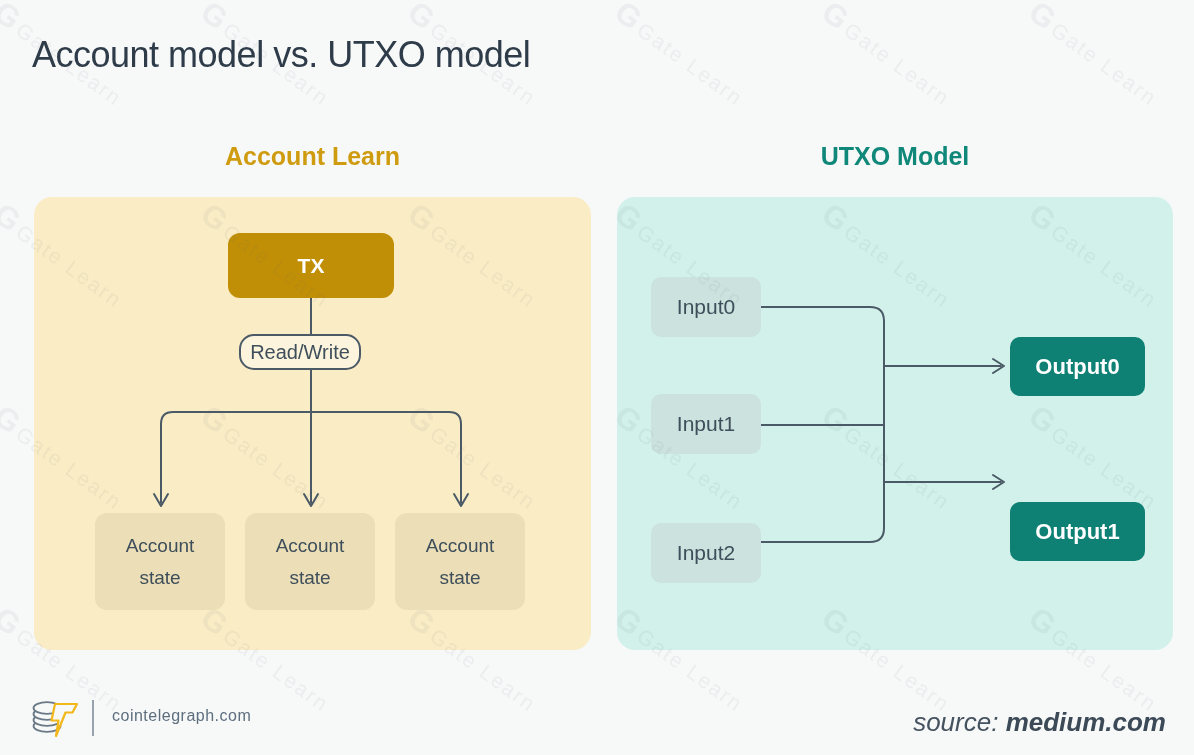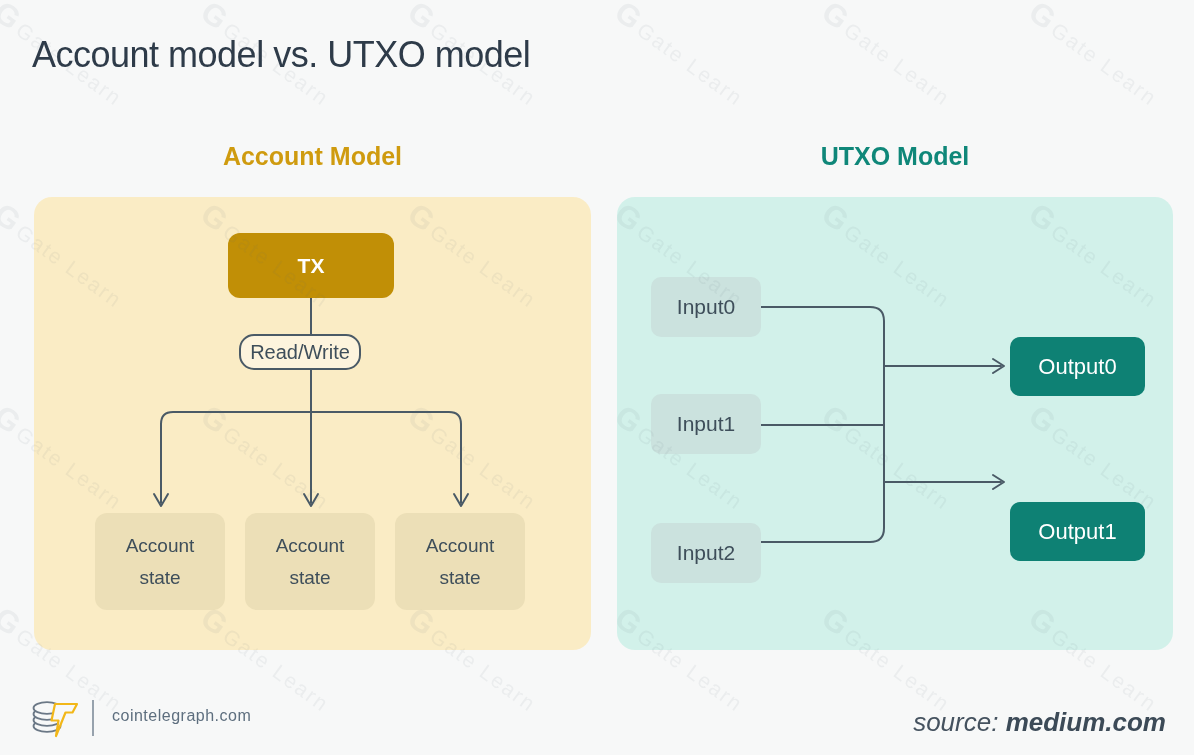--- a/index.html
+++ b/index.html
@@ -67,21 +67,21 @@
   .state-box.s2{left:361px;}
   .input-box{
     left:34px;width:110px;height:60px;background:var(--input-box-bg);
     font-size:21px;color:var(--box-text);border-radius:10px;
   }
   .input-box.i0{top:80px;}
   .input-box.i1{top:197px;}
   .input-box.i2{top:314px;margin-top:12px;}
   .output-box{
     left:393px;width:135px;height:59px;background:var(--output-box-bg);
-    color:#ffffff;font-size:22px;font-weight:400;border-radius:10px;
+    color:#ffffff;font-size:22px;font-weight:700;border-radius:10px;
   }
   .output-box.o0{top:140px;}
   .output-box.o1{top:261px;margin-top:44px;}
   
   .watermark-layer{
     position:absolute;inset:0;z-index:10;pointer-events:none;overflow:hidden;
   }
   .wm-tile{
     position:absolute;white-space:nowrap;
     transform:rotate(36deg);transform-origin:0 0;
@@ -100,21 +100,21 @@
     position:absolute;right:28px;top:707px;font-size:26px;font-style:italic;
     color:var(--source-text);
   }
   .footer-source .src-name{font-weight:700;color:#3c4a57;}
 </style>
 </head>
 <body>
 
 <h1 class="page-title">Account model vs. UTXO model</h1>
 
-<div class="panel-heading account">Account Model</div>
+<div class="panel-heading account">Account Learn</div>
 <div class="panel-heading utxo">UTXO Model</div>
 
 <div class="panel account">
   <svg class="connector-layer" width="557" height="453" viewBox="0 0 557 453" fill="none" stroke="#4a5a66" stroke-width="2" stroke-linecap="round" stroke-linejoin="round">
 
     <path d="M277,101 V137"></path>
 
     <path d="M277,173 V306"></path>
 
     <path d="M127,306 V227 Q127,215 139,215 L415,215 Q427,215 427,227 V306"></path>

